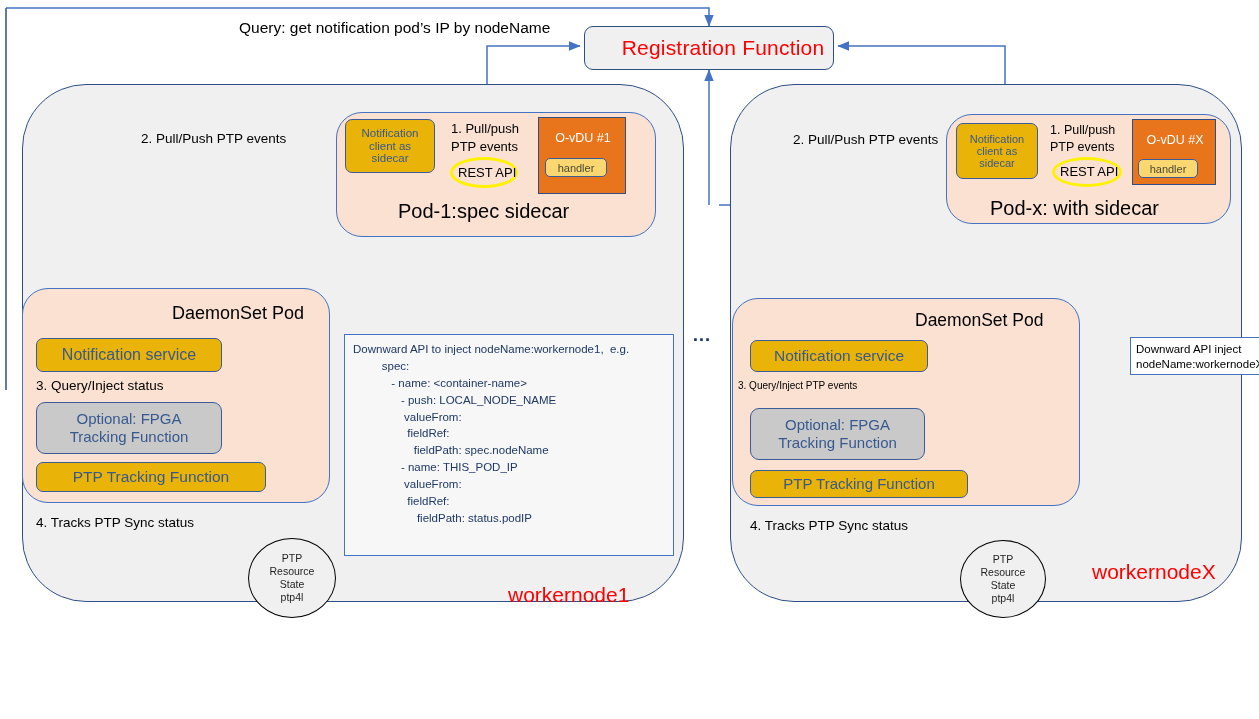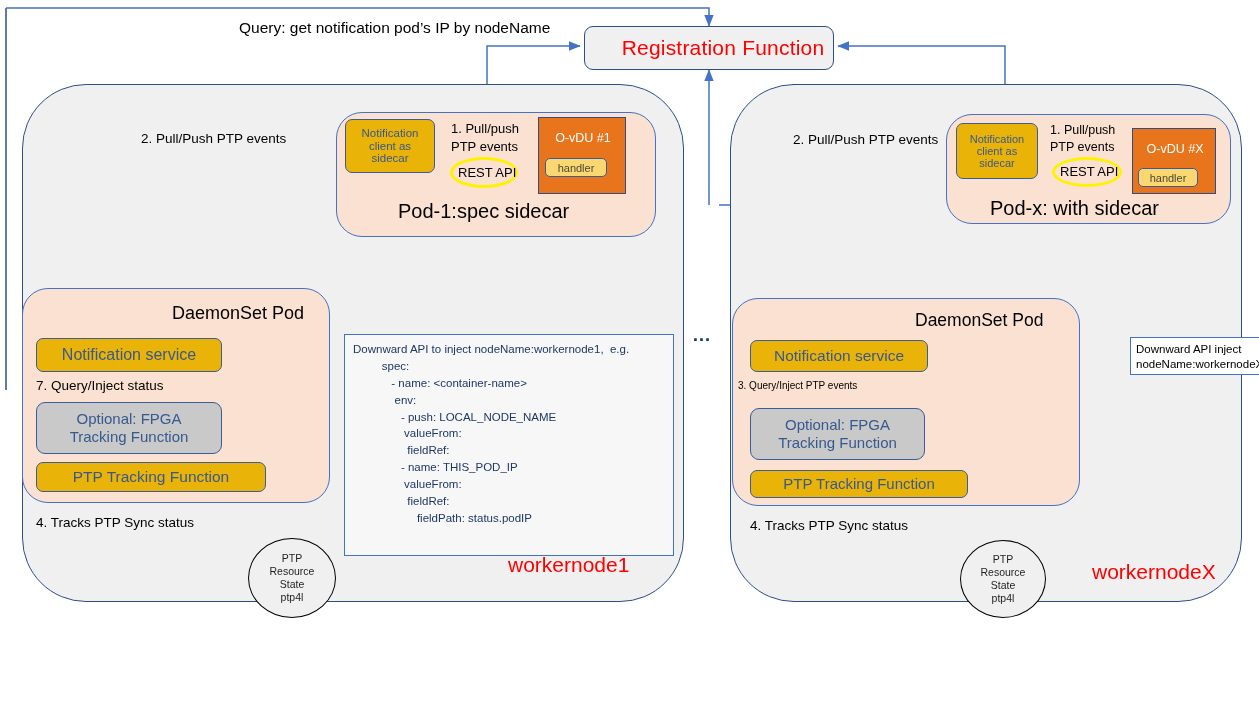--- a/index.html
+++ b/index.html
@@ -167,50 +167,50 @@
   <div class="abs lbl" style="left:398px;top:200px;font-size:20px;">Pod-1:spec sidecar</div>
 
   <div class="abs lbl" style="left:141px;top:131px;font-size:13.5px;">2. Pull/Push PTP events</div>
 
   <div class="abs pod" style="left:22px;top:288px;width:308px;height:215px;"></div>
 
   <div class="abs lbl" style="left:172px;top:303px;font-size:18px;">DaemonSet Pod</div>
 
   <div class="abs blue" style="left:36px;top:338px;width:186px;height:34px;font-size:16px;">Notification service</div>
 
-  <div class="abs lbl" style="left:36px;top:378px;font-size:13.5px;">7. Query/Inject status</div>
+  <div class="abs lbl" style="left:36px;top:378px;font-size:13.5px;">3. Query/Inject status</div>
 
   <div class="abs gray" style="left:36px;top:402px;width:186px;height:52px;font-size:15px;">
     <span>
       <span>Optional: FPGA</span><br>
       <span>Tracking Function</span>
     </span>
   </div>
 
   <div class="abs blue" style="left:36px;top:462px;width:230px;height:30px;font-size:15.5px;">PTP Tracking Function</div>
 
   <div class="abs lbl" style="left:36px;top:515px;font-size:13.5px;">4. Tracks PTP Sync status</div>
 
   <div class="abs circle" style="left:248px;top:538px;width:88px;height:80px;">
     <span>PTP</span>
     <span>Resource</span>
     <span>State</span>
     <span>ptp4l</span>
   </div>
 
-  <div class="abs lbl lbl-red" style="left:508px;top:553px;font-size:21px;">workernode1</div>
+  <div class="abs lbl lbl-red" style="left:508px;top:583px;font-size:21px;">workernode1</div>
 
   <div class="abs yaml" style="left:344px;top:334px;width:330px;height:222px;">
     <div class="ln">Downward API to inject nodeName:workernode1,  e.g.</div>
     <div class="ln">         spec:</div>
     <div class="ln">            - name: &lt;container-name&gt;</div>
-    <div class="ln">             env:</div>
     <div class="ln">               - push: LOCAL_NODE_NAME</div>
     <div class="ln">                valueFrom:</div>
     <div class="ln">                 fieldRef:</div>
+    <div class="ln">                   fieldPath: spec.nodeName</div>
     <div class="ln">               - name: THIS_POD_IP</div>
     <div class="ln">                valueFrom:</div>
     <div class="ln">                 fieldRef:</div>
     <div class="ln">                    fieldPath: status.podIP</div>
   </div>
 
   <div class="abs pod" style="left:946px;top:114px;width:285px;height:110px;"></div>
 
   <div class="abs blue" style="left:956px;top:123px;width:82px;height:56px;font-size:11px;">
     <span>
@@ -221,21 +221,21 @@
   </div>
 
   <div class="abs lbl" style="left:1050px;top:122px;font-size:12.5px;line-height:1.35;text-align:left;">
     <div>1. Pull/push</div>
     <div>PTP events</div>
   </div>
 
   <div class="abs ellipse" style="left:1052px;top:157px;width:70px;height:30px;"></div>
   <div class="abs lbl" style="left:1060px;top:164px;font-size:13px;">REST API</div>
 
-  <div class="abs odu" style="left:1132px;top:128px;width:84px;height:66px;">
+  <div class="abs odu" style="left:1132px;top:119px;width:84px;height:66px;">
     <div class="abs" style="left:0;top:13px;width:84px;text-align:center;font-size:12.5px;">O-vDU #X</div>
     <div class="abs handler" style="left:5px;top:39px;width:60px;height:19px;font-size:11px;">handler</div>
   </div>
 
   <div class="abs lbl" style="left:990px;top:197px;font-size:20px;">Pod-x: with sidecar</div>
 
   <div class="abs lbl" style="left:793px;top:132px;font-size:13.5px;">2. Pull/Push PTP events</div>
 
   <div class="abs pod" style="left:732px;top:298px;width:348px;height:208px;"></div>
 

